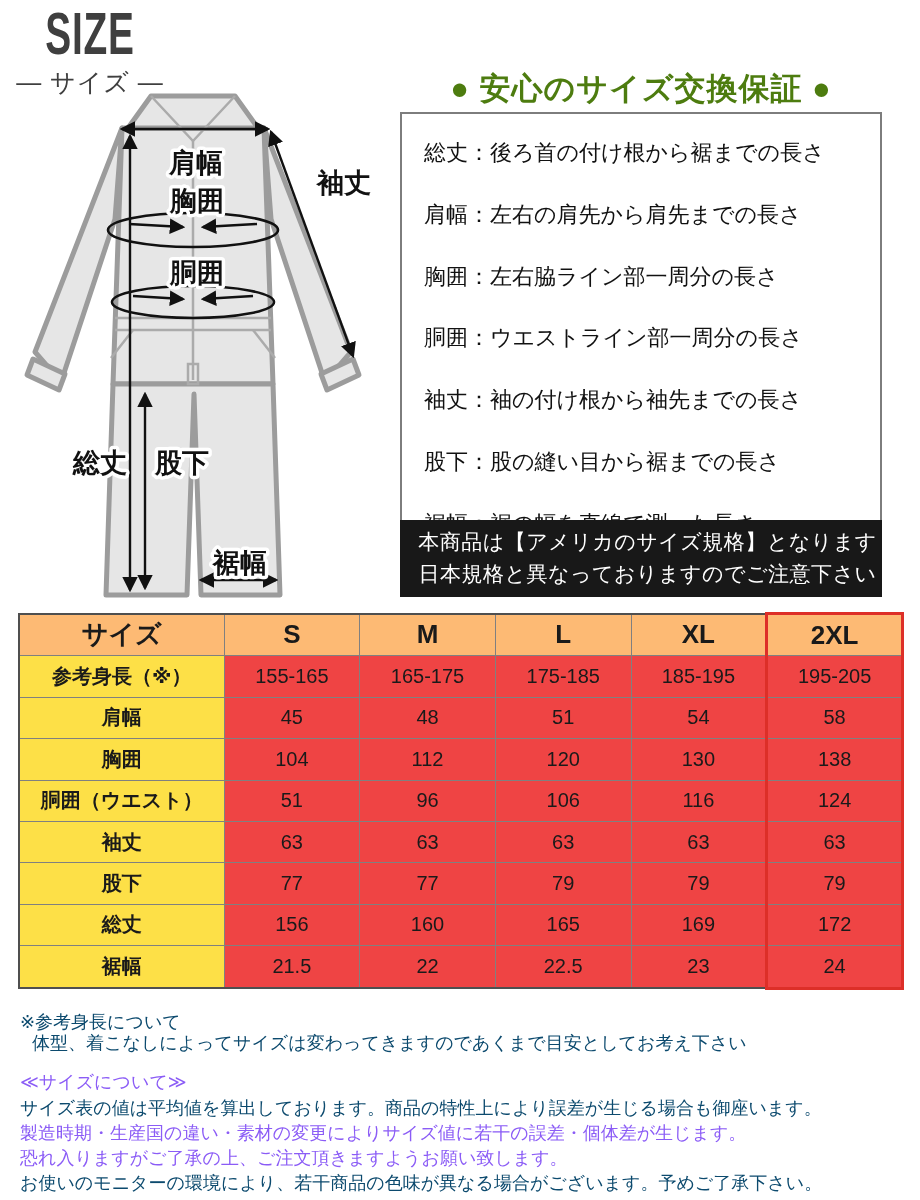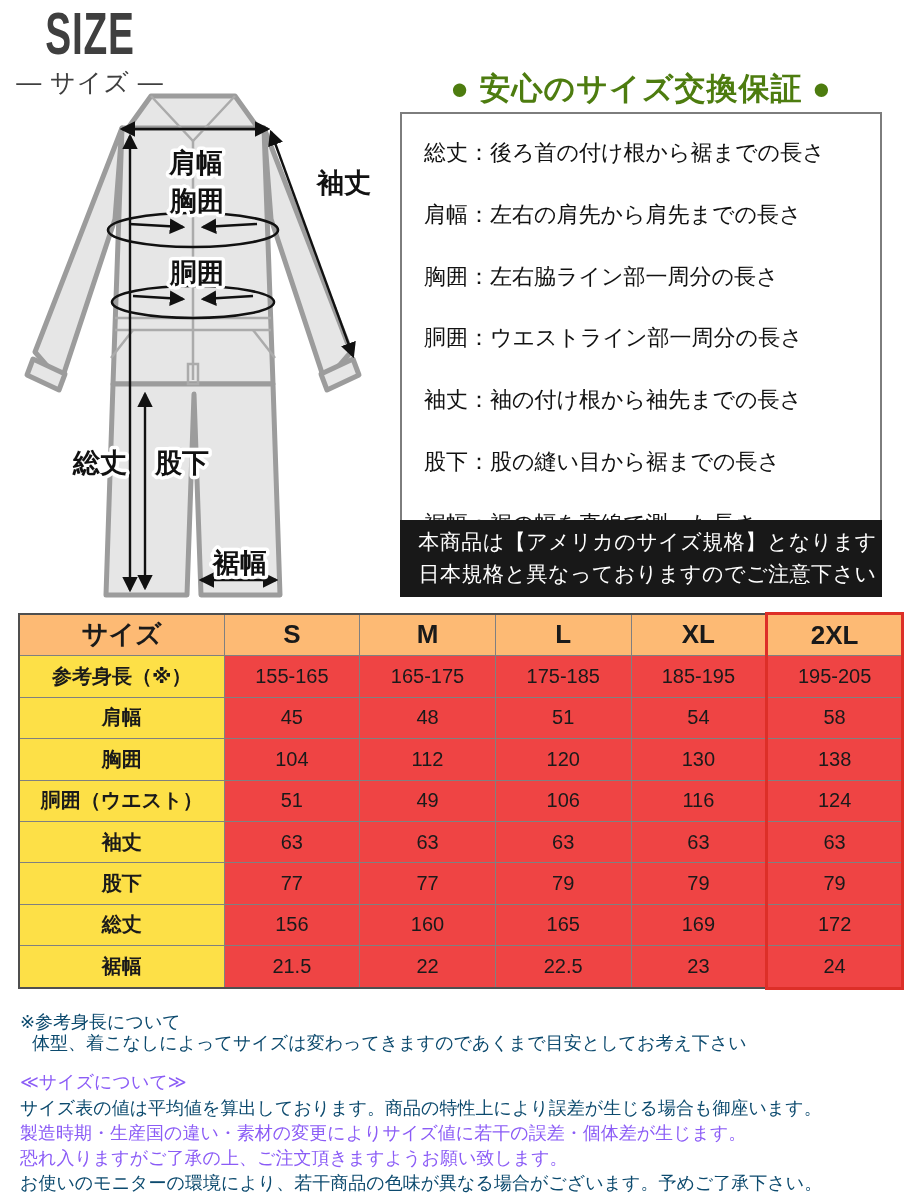--- a/index.html
+++ b/index.html
@@ -191,21 +191,21 @@
         <th>胸囲</th>
         <td>104</td>
         <td>112</td>
         <td>120</td>
         <td>130</td>
         <td class="hl">138</td>
       </tr>
       <tr>
         <th>胴囲（ウエスト）</th>
         <td>51</td>
-        <td>49</td>
+        <td>96</td>
         <td>106</td>
         <td>116</td>
         <td class="hl">124</td>
       </tr>
       <tr>
         <th>袖丈</th>
         <td>63</td>
         <td>63</td>
         <td>63</td>
         <td>63</td>

